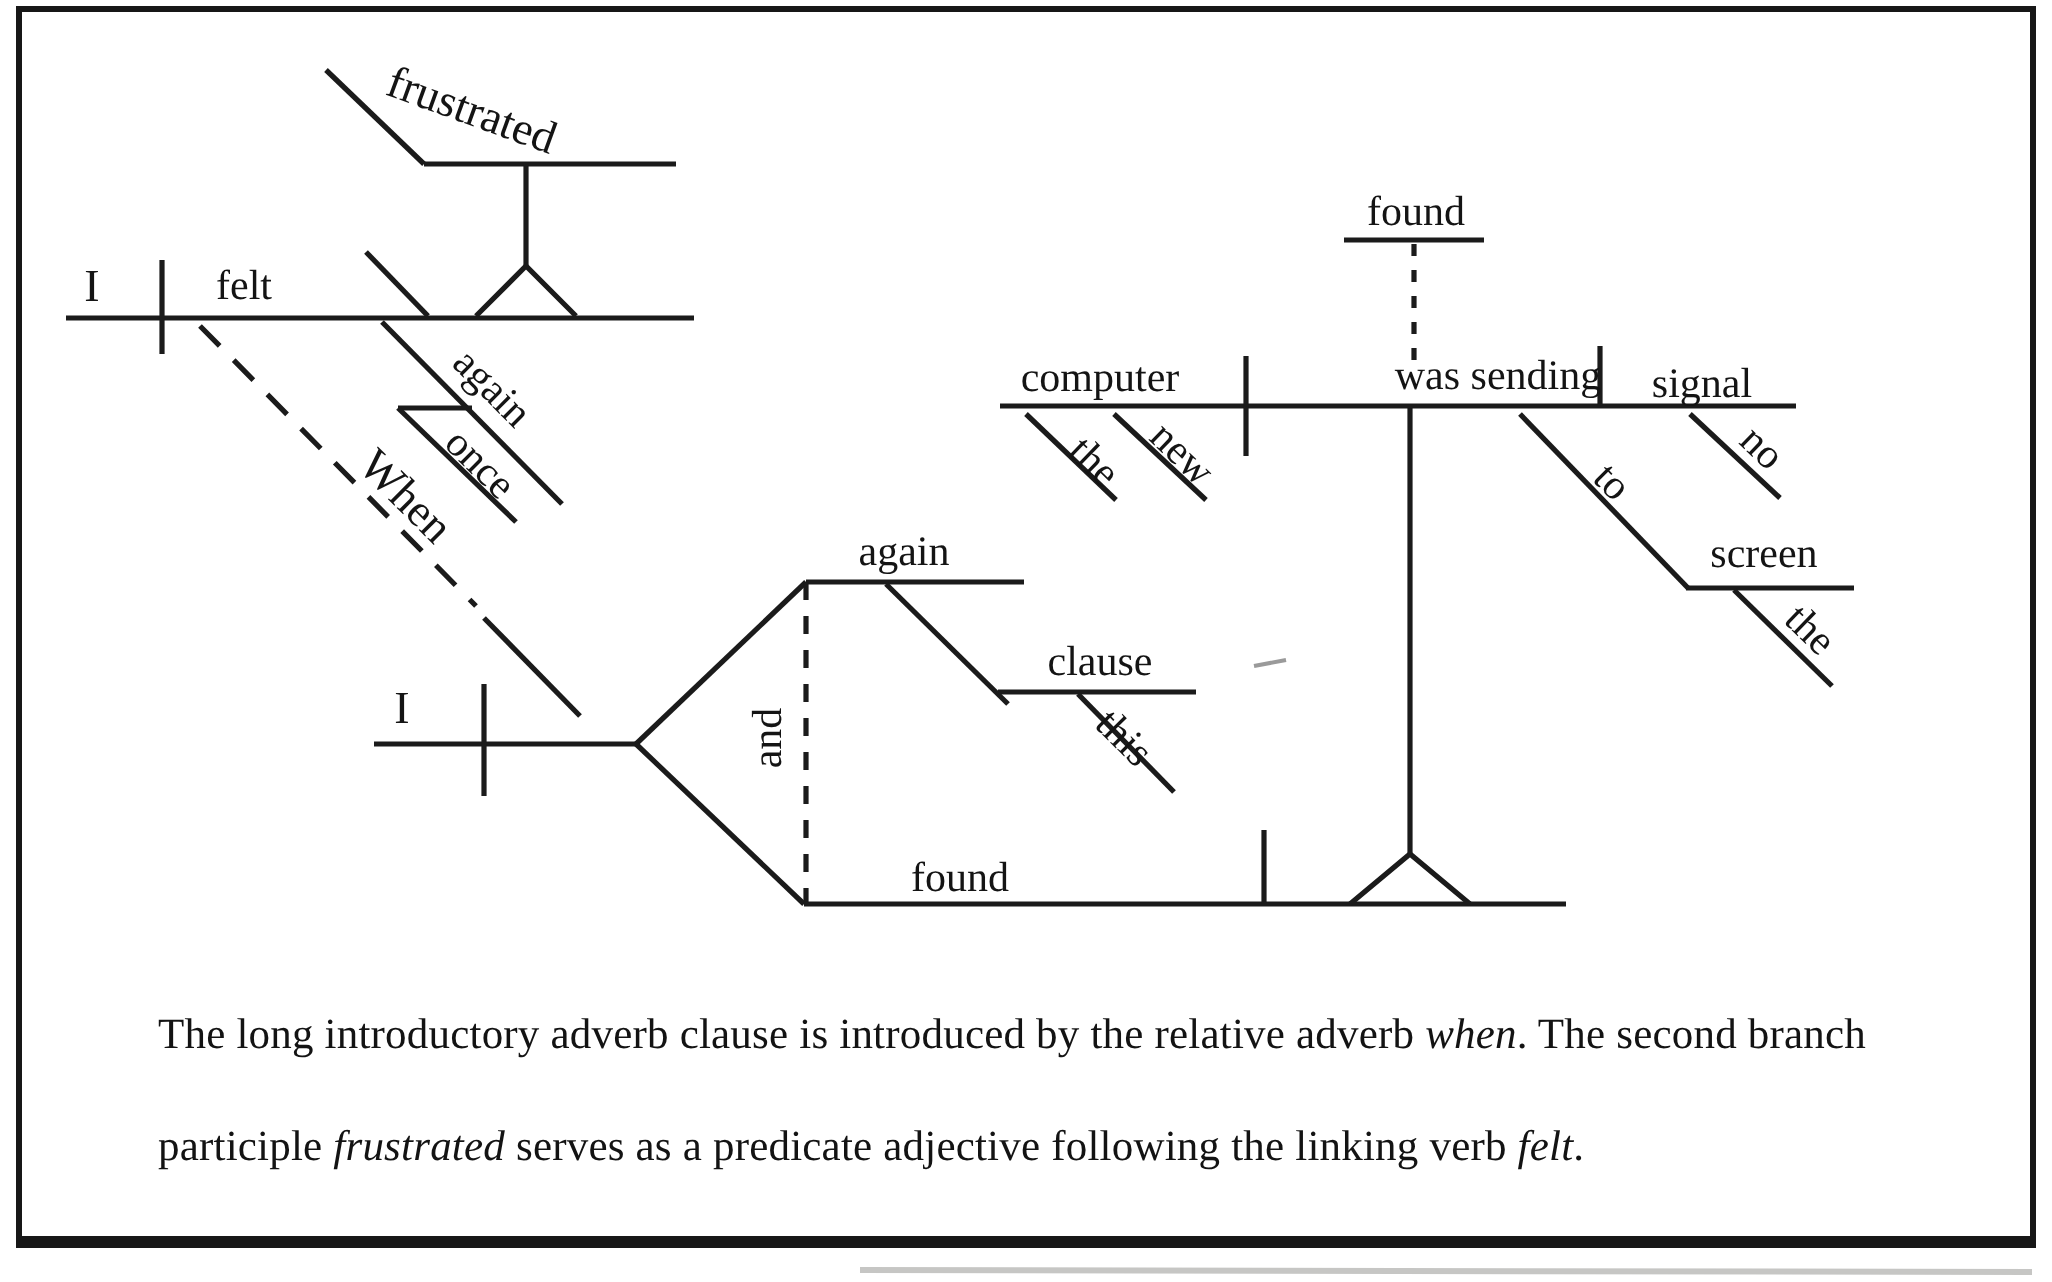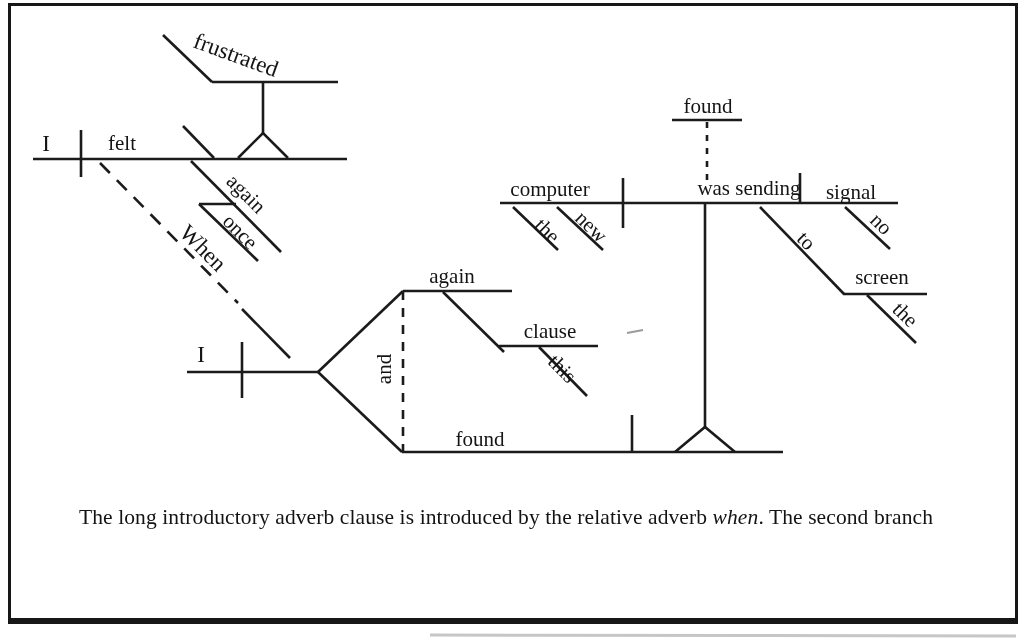--- a/index.html
+++ b/index.html
@@ -94,14 +94,15 @@
   <div class="lbl" style="left:547px;top:231px;--r:44deg;">the</div>
   <div class="lbl" style="left:591px;top:227px;--r:44deg;">new</div>
   <div class="lbl" style="left:710px;top:188px;margin-left:39px;">was sending</div>
   <div class="lbl" style="left:851px;top:192px;">signal</div>
   <div class="lbl" style="left:881px;top:224px;--r:44deg;">no</div>
   <div class="lbl" style="left:806px;top:241px;--r:45deg;">to</div>
   <div class="lbl" style="left:882px;top:277px;">screen</div>
   <div class="lbl" style="left:905px;top:315px;--r:44deg;">the</div>
 
   <div class="caption" style="top:503px;"><span>The long introductory adverb clause is introduced by the relative adverb </span><i>when</i><span>. The second branch</span></div>
+  <div class="caption" style="top:559px;"><span>participle </span><i>frustrated</i><span> serves as a predicate adjective following the linking verb </span><i>felt</i><span>.</span></div>
 
 </div>
 
 </body></html>

